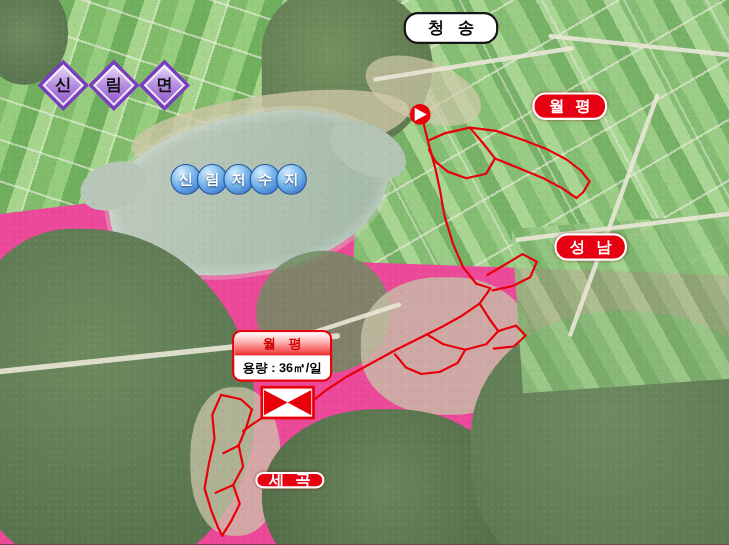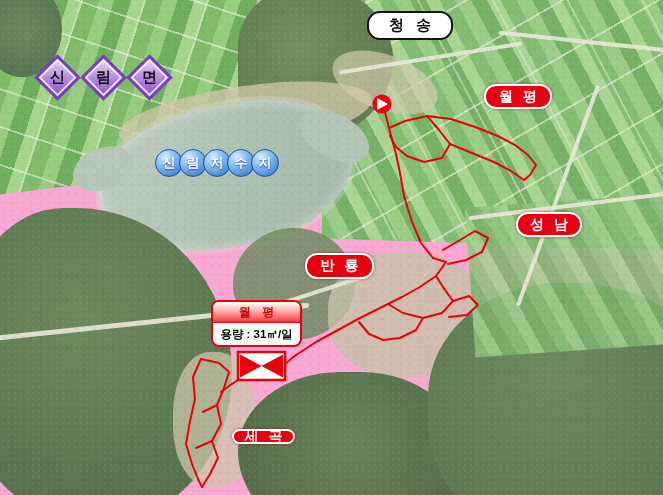--- a/index.html
+++ b/index.html
@@ -1,17 +1,17 @@
 <!DOCTYPE html>
 <html><head>
 <meta charset="utf-8">
 <style>
   html,body{margin:0;padding:0;background:#222;}
   .stage{position:relative;width:663px;height:495px;overflow:hidden;
-         font-family:"Liberation Sans","DejaVu Sans",sans-serif;background:#f9a8d4;}
+         font-family:"Liberation Sans","DejaVu Sans",sans-serif;background:#ec4899;}
   .abs{position:absolute;}
 
   
   .f-tl{left:-30px;top:-34px;width:430px;height:205px;transform:rotate(-7deg);
     background:repeating-linear-gradient(115deg,#7fbb68 0 16px,#96cc7d 16px 30px,#6fae5c 30px 46px,#a6d48c 46px 60px);}
   .f-tl-roads{left:-30px;top:-34px;width:430px;height:205px;transform:rotate(-7deg);
     background:repeating-linear-gradient(25deg,transparent 0 34px,rgba(240,242,228,.55) 34px 36px),
                repeating-linear-gradient(115deg,transparent 0 58px,rgba(240,242,228,.4) 58px 60px);}
   .f-tr{left:326px;top:-25px;width:380px;height:270px;transform:rotate(2deg);
     background:repeating-linear-gradient(60deg,#84bd72 0 14px,#9bcc86 14px 28px,#76b166 28px 42px,#a9d593 42px 54px);}
@@ -56,21 +56,21 @@
     background-size:6px 6px,9px 9px;}
 
   
   .city-lbl{left:367px;top:11px;width:78px;height:25px;background:#fff;border:2.5px solid #151515;
     border-radius:13px;display:flex;align-items:center;justify-content:center;font-weight:bold;
     font-size:15px;color:#0c0c0c;letter-spacing:4px;padding-left:4px;box-sizing:content-box;}
   .vlabel{position:absolute;display:flex;align-items:center;justify-content:center;background:#e60012;
     border:2px solid #fff;border-radius:12px;color:#fff;font-weight:bold;font-size:14px;
     letter-spacing:3px;padding-left:3px;box-shadow:0 0 3px rgba(120,0,0,.6);box-sizing:border-box;}
   .v-wp{left:484px;top:84px;width:68px;height:25px;}
-  .v-sn{left:516px;top:212px;width:66px;height:25px;}
+  .v-sn{left:504px;top:212px;width:66px;height:25px;}
   .v-br{left:305px;top:253px;width:69px;height:26px;}
   .v-sg{left:232px;top:429px;width:63px;height:15px;}
   .diamond{position:absolute;width:27px;height:27px;transform:rotate(45deg);
     background:linear-gradient(135deg,#ead9fa,#b186dd 55%,#8a52c6);border:3px solid #7a3cc0;
     box-shadow:inset 0 0 0 2px rgba(255,255,255,.8);display:flex;align-items:center;justify-content:center;}
   .diamond span{transform:rotate(-45deg);font-weight:bold;font-size:15px;color:#111;}
   .d1{left:41px;top:61px;} .d2{left:87px;top:61px;} .d3{left:133px;top:61px;}
   .bcircle{position:absolute;width:26px;height:26px;border-radius:50%;
     background:radial-gradient(circle at 35% 28%,#d6f0ff,#6fb0e9 50%,#3a77cc 85%);
     border:1px solid #27559f;display:flex;align-items:center;justify-content:center;color:#fff;
@@ -158,21 +158,20 @@
     </div>
 
   <div class="bcircle c1">신</div>
   <div class="bcircle c2">림</div>
   <div class="bcircle c3">저</div>
   <div class="bcircle c4">수</div>
   <div class="bcircle c5">지</div>
 
   <div class="vlabel v-wp">월 평</div>
   <div class="vlabel v-sn">성 남</div>
-  <div class="vlabel v-br">반 룡</div>
   <div class="vlabel v-sg">세 곡</div>
 
   <div class="abs facility">
     <div class="hd">월 평</div>
-    <div class="cap">용량 : 31㎥/일</div>
+    <div class="cap">용량 : 36㎥/일</div>
   </div>
 
 </div>
 
 </body></html>

